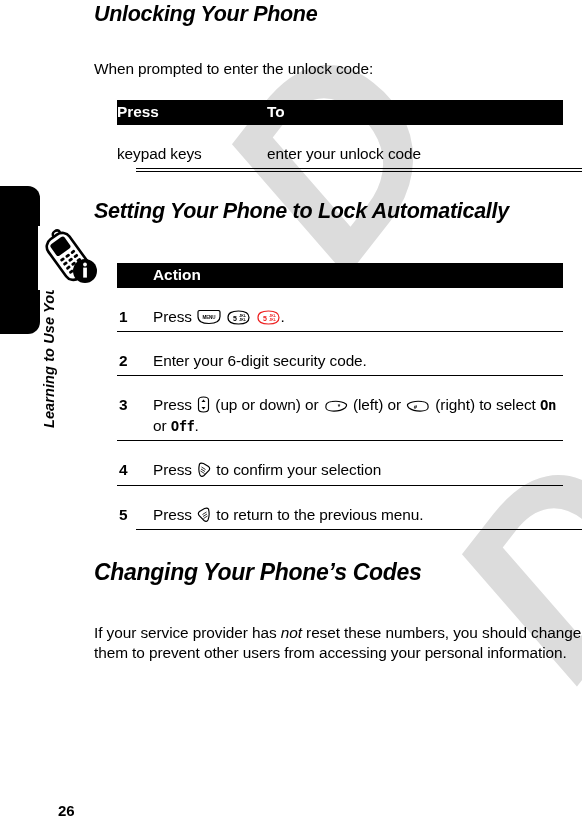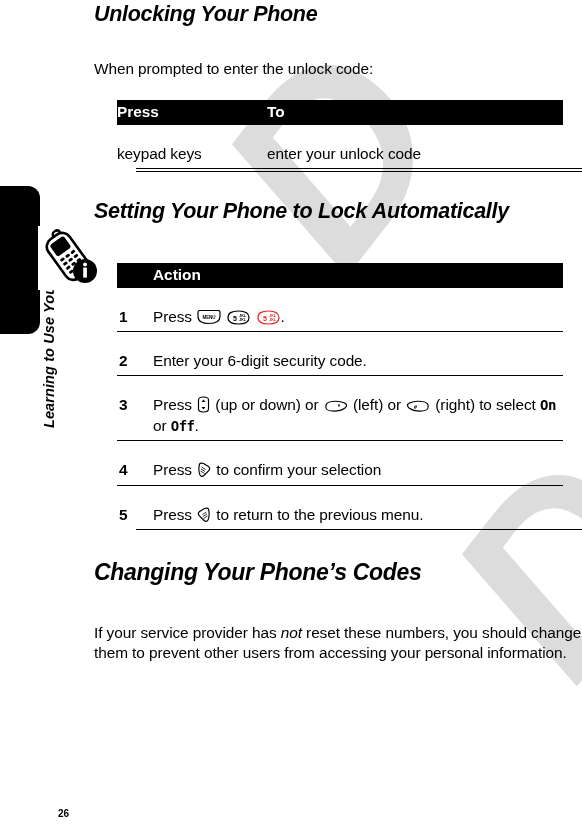--- a/index.html
+++ b/index.html
@@ -70,21 +70,21 @@
     font-style:italic;
     letter-spacing:0.1px;
     white-space:nowrap;
     z-index:2;
   }
 
   
   #folio{
     position:absolute;
     left:58px;bottom:18px;
-    font-size:10px;
+    font-size:15px;
     font-weight:bold;
     z-index:2;
   }
 
   
   #content{
     position:absolute;
     left:94px;top:0;
     width:488px;
     z-index:2;

